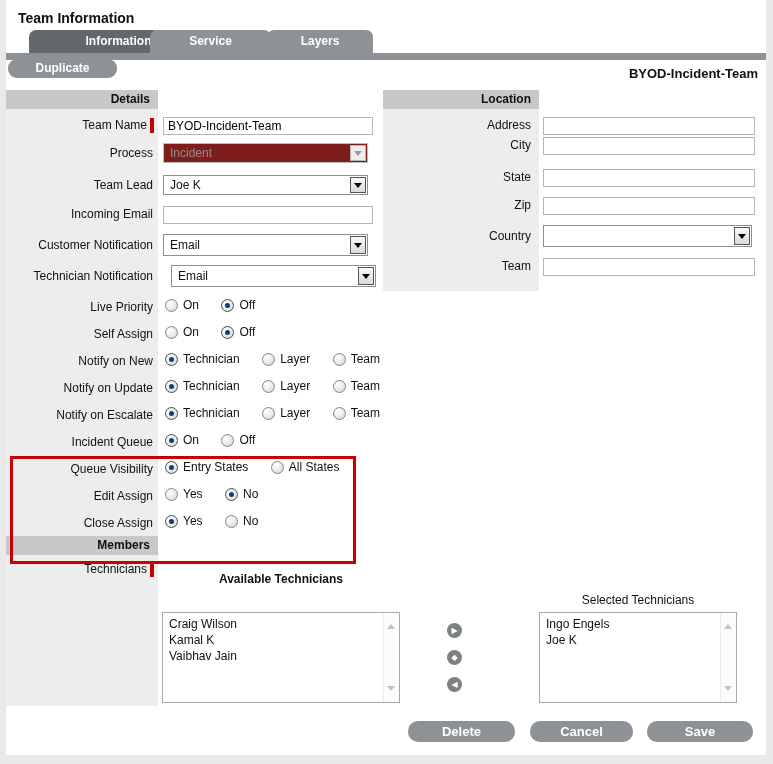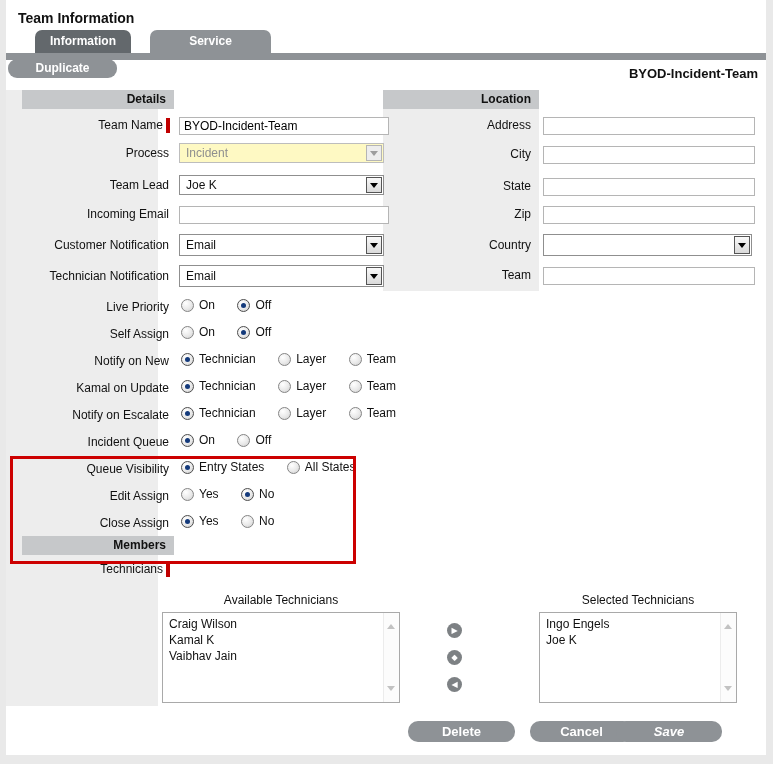--- a/index.html
+++ b/index.html
@@ -21,21 +21,21 @@
           font-weight:bold; font-size:13px; text-align:center; line-height:21px; border:none;
           font-family:"Liberation Sans", sans-serif; padding:0; cursor:default; }
   .dup { left:2px; top:-1px; width:109px; height:19px; line-height:19px; font-size:12px; border-radius:9px; }
   .teamname { position:absolute; right:8px; top:6px; font-size:13px; font-weight:bold; }
 
   
   .formarea { position:relative; height:655px; }
   .colbg { position:absolute; background:#ededed; z-index:0; }
   .dcolbg { left:0; top:0; width:152px; height:616px; }
   .lcolbg { left:377px; top:0; width:156px; height:201px; }
-  .dcol { position:absolute; left:16px; top:0; width:372px; z-index:1; }
+  .dcol { position:absolute; left:0; top:0; width:372px; z-index:1; }
   .lcol { position:absolute; left:377px; top:0; width:378px; z-index:1; }
 
   .sechdr { height:19px; line-height:19px; background:#c6c8ca; font-weight:bold; font-size:12px;
             text-align:right; padding-right:8px; box-sizing:border-box; }
   .dcol .sechdr { width:152px; margin-bottom:6px; }
   .lcol .sechdr { width:156px; margin-bottom:6px; }
 
   .frow { display:flex; align-items:center; }
   .lbl { flex:0 0 152px; width:152px; display:flex; align-items:center; justify-content:flex-end;
          font-size:12px; box-sizing:border-box; padding-right:5px; }
@@ -49,21 +49,21 @@
               font-size:12px; padding:0 4px; box-sizing:border-box; background:#fff; }
   .lcol input.txt { width:212px; }
 
   .combo { width:205px; height:20px; box-sizing:border-box; border:1px solid #8f8f8f; background:#fff;
            position:relative; display:flex; align-items:center; }
   .combo.tall { height:22px; }
   .combo .ctext { padding-left:6px; font-size:12px; }
   .cbtn { position:absolute; right:1px; top:1px; bottom:1px; width:16px; border:1px solid #555;
           background:linear-gradient(#f9f9f9,#dadada); display:flex; align-items:center; justify-content:center; box-sizing:border-box; }
   .arrow-down { width:0; height:0; border-left:4px solid transparent; border-right:4px solid transparent; border-top:5px solid #000; }
-  .combo.disabled { background:#fef9c3; border-color:#bdbdbd; }
+  .combo.disabled { background:#7f1d1d; border-color:#bdbdbd; }
   .combo.disabled .ctext { color:#8f8f8f; }
   .combo.disabled .cbtn { border-color:#b5b5b5; background:#ededed; }
   .combo.disabled .arrow-down { border-top-color:#9d9d9d; }
   .combo.country { width:209px; }
 
   .rrow { height:27px; }
   .radios { padding-left:2px; white-space:nowrap; }
   .ropt { display:inline-flex; align-items:center; margin-right:18px; cursor:default; }
   .radio { width:13px; height:13px; border-radius:50%; border:1px solid #858585; box-sizing:border-box;
            background:radial-gradient(circle at 35% 30%, #ffffff 0%, #e9e9e9 55%, #cccccc 100%); position:relative; flex:0 0 13px; }
@@ -85,22 +85,23 @@
   .circbtn span { font-size:8px; line-height:1; }
 </style>
 </head>
 <body>
 
 <div class="content">
 
   <div class="title">Team Information</div>
 
   <div class="tabsrow">
-    <div class="tab active" style="left:29px; width:96px;">Information</div>
+    <div class="tab active" style="left:23px; width:83px;padding-left:48px;">Information</div>
     <div class="tab" style="left:144px; width:121px;">Service</div>
+    <div class="tab" style="left:261px; width:106px;">Layers</div>
   </div>
   <div class="tabbar"></div>
 
   <div class="toolrow">
     <button class="pill dup">Duplicate</button>
     <div class="teamname">BYOD-Incident-Team</div>
   </div>
 
   <div class="formarea">
     <div class="colbg dcolbg"></div>
@@ -152,21 +153,21 @@
         <div class="fld">
           <div class="combo tall">
             <span class="ctext">Email</span>
             <span class="cbtn">
                 <span class="arrow-down"></span>
               </span>
           </div>
         </div>
       </div>
 
-      <div class="frow" style="height:22px; margin-bottom:6px;">
+      <div class="frow" style="height:22px; margin-bottom:6px;gap:8px;">
         <div class="lbl">Technician Notification</div>
         <div class="fld">
           <div class="combo tall">
             <span class="ctext">Email</span>
             <span class="cbtn">
                 <span class="arrow-down"></span>
               </span>
           </div>
         </div>
       </div>
@@ -211,21 +212,21 @@
               <span class="rtext">Layer</span>
             </span>
           <span class="ropt">
               <span class="radio"></span>
               <span class="rtext">Team</span>
             </span>
         </div>
       </div>
 
       <div class="frow rrow">
-        <div class="lbl">Kamal on Update</div>
+        <div class="lbl">Notify on Update</div>
         <div class="fld radios">
           <span class="ropt">
               <span class="radio checked"></span>
               <span class="rtext">Technician</span>
             </span>
           <span class="ropt">
               <span class="radio"></span>
               <span class="rtext">Layer</span>
             </span>
           <span class="ropt">
@@ -315,21 +316,21 @@
         <div class="lbl reqrow">
           <span>Technicians</span>
           <span class="req"></span>
         </div>
       </div>
     </div>
 
     <div class="lcol">
       <div class="sechdr">Location</div>
 
-      <div class="frow" style="height:20px; margin-bottom:9px;">
+      <div class="frow" style="height:20px; ">
         <div class="lbl">Address</div>
         <div class="fld"><input class="txt" value="" style=""></div>
       </div>
       <div class="frow" style="height:20px; margin-bottom:12px;">
         <div class="lbl">City</div>
         <div class="fld"><input class="txt" value="" style=""></div>
       </div>
       <div class="frow" style="height:20px; margin-bottom:8px;">
         <div class="lbl">State</div>
         <div class="fld"><input class="txt" value="" style=""></div>
@@ -350,21 +351,21 @@
         </div>
       </div>
       <div class="frow" style="height:20px;">
         <div class="lbl">Team</div>
         <div class="fld"><input class="txt" value="" style=""></div>
       </div>
     </div>
 
     <div class="redbox"></div>
 
-    <div class="listtitle" style="left:156px; top:503px; width:238px;">Available Technicians</div>
+    <div class="listtitle" style="left:156px; top:482px; width:238px;font-weight:bold;">Available Technicians</div>
     <div class="listbox" style="left:156px; top:522px; width:238px; height:91px;">
       <div class="litems">
         <div>Craig Wilson</div>
         <div>Kamal K</div>
         <div>Vaibhav Jain</div>
       </div>
       <div class="vscroll">
         <span class="triup"></span>
         <span class="tridown"></span>
       </div>
@@ -387,15 +388,15 @@
         <div>Joe K</div>
       </div>
       <div class="vscroll">
         <span class="triup"></span>
         <span class="tridown"></span>
       </div>
     </div>
 
     <button class="pill" style="left:402px; top:631px; width:107px;">Delete</button>
     <button class="pill" style="left:524px; top:631px; width:103px;">Cancel</button>
-    <button class="pill" style="left:610px; top:631px; width:106px;font-style:italic;">Save</button>
+    <button class="pill" style="left:641px; top:631px; width:106px;">Save</button>
   </div>
 </div>
 
 </body></html>

